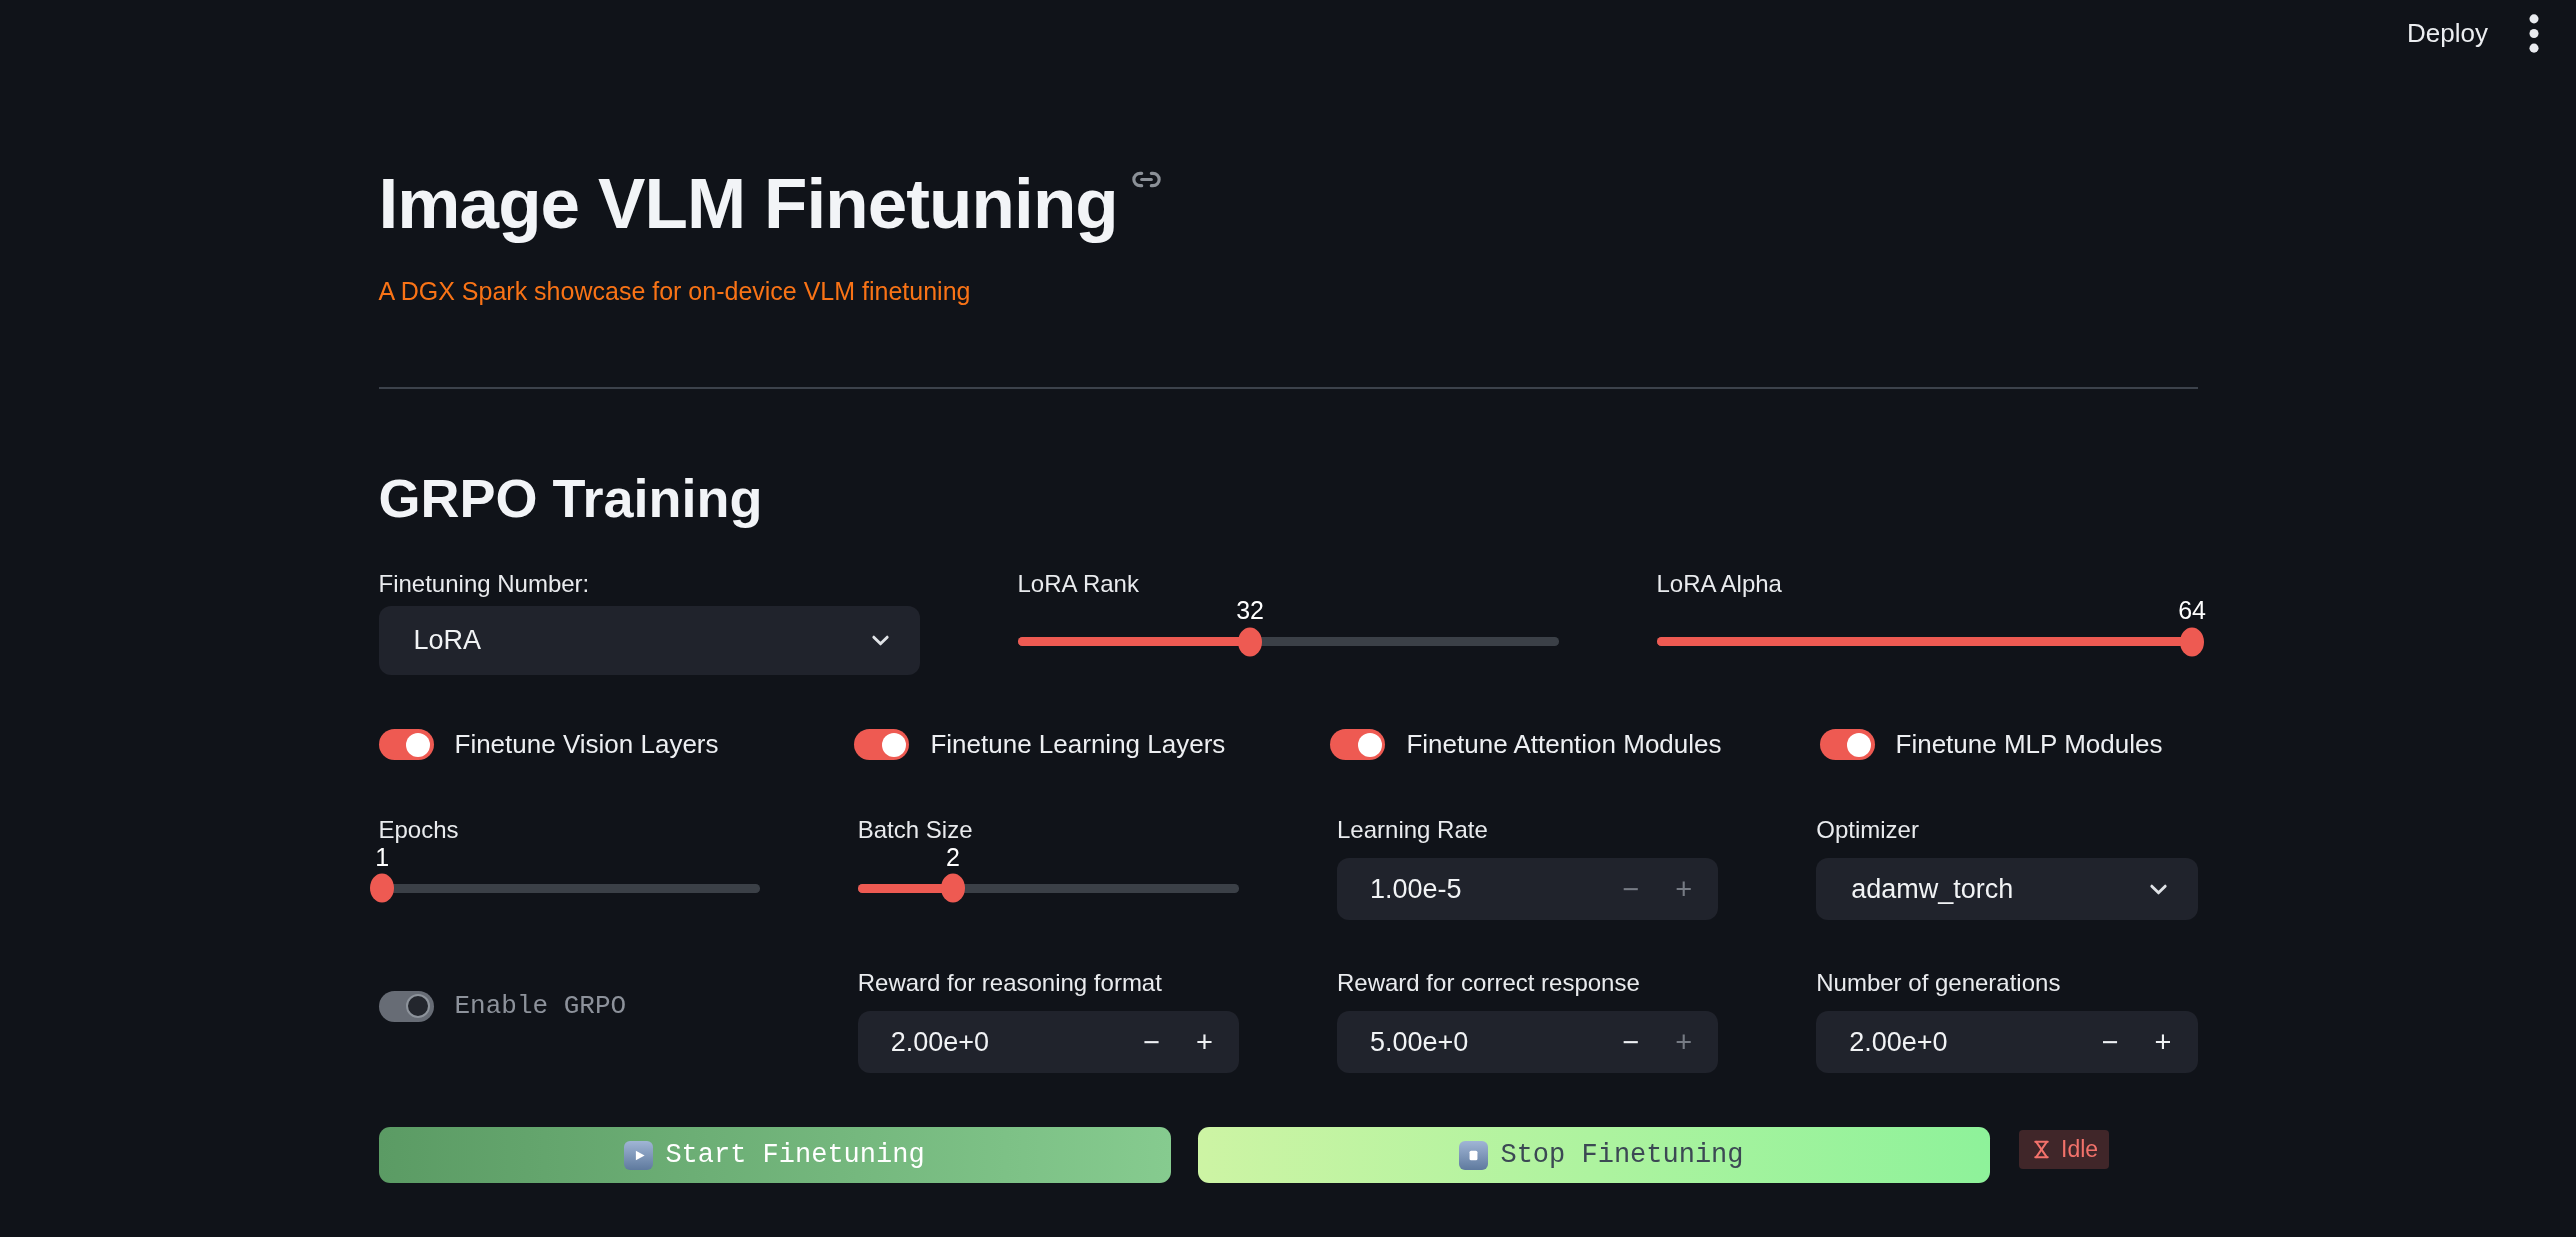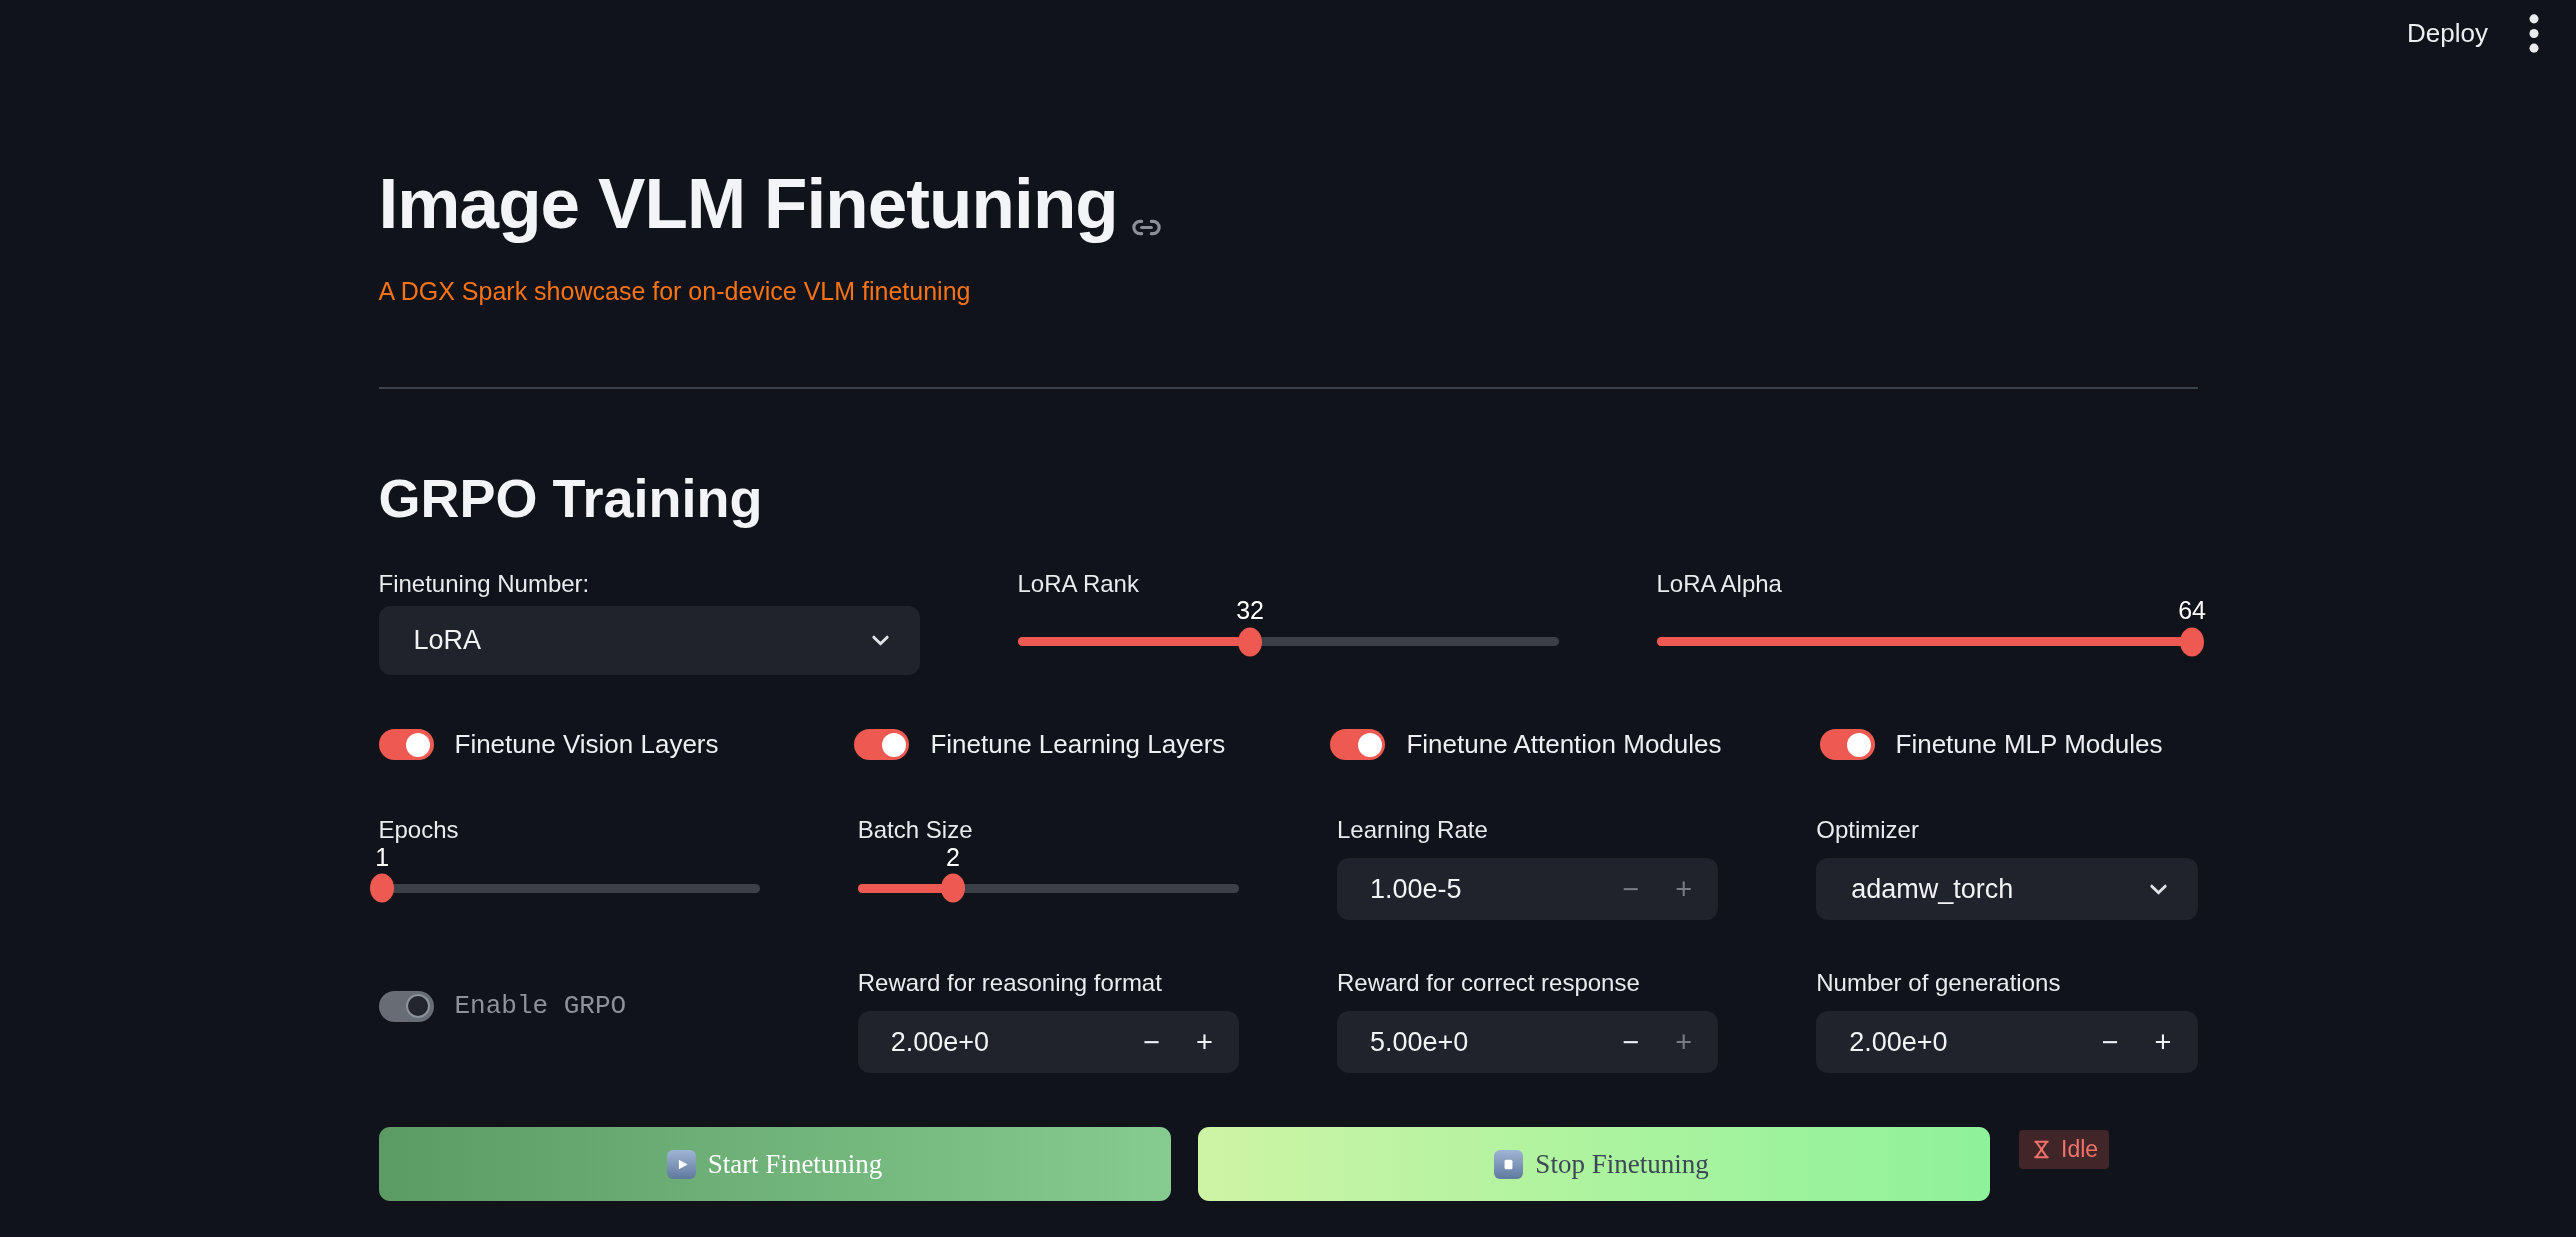--- a/index.html
+++ b/index.html
@@ -22,21 +22,21 @@
     justify-content: flex-end;
     gap: 40px;
     padding: 0 36px;
   }
   .deploy { font-size: 26px; color: #eceef1; cursor: pointer; }
   .kebab { display: flex; align-items: center; cursor: pointer; }
 
   
   .content { width: 1819px; margin: 0 auto; }
 
-  .title-row { display: flex; align-items: flex-end; gap: 12px; margin-top: 97px; }
+  .title-row { display: flex; align-items: flex-start; gap: 12px; margin-top: 97px; }
   h1 { margin: 0; font-size: 71px; font-weight: bold; letter-spacing: -0.9px; color: #f2f4f7; }
   .subtitle { margin-top: 33px; font-size: 25px; color: #f97316; }
   .divider { margin-top: 81px; height: 1.7px; background: #3c424b; }
   h2 { margin: 78px 0 0 0; font-size: 54px; font-weight: bold; color: #f2f4f7; }
 
   .grid3 { display: grid; grid-template-columns: repeat(3, 1fr); column-gap: 98px; margin-top: 40px; align-items: start; }
   .grid4 { display: grid; grid-template-columns: repeat(4, 1fr); column-gap: 98px; align-items: start; }
 
   .row-toggles { margin-top: 54px; }
   .row-params  { margin-top: 55px; }
@@ -97,23 +97,23 @@
     display: flex; align-items: center; padding: 0 26px 0 33px;
   }
   .number-input .val { font-size: 27px; color: #f1f3f5; flex: 1; }
   .steppers { display: flex; align-items: center; gap: 36px; }
   .stepper { font-size: 29px; color: #eef0f3; cursor: pointer; line-height: 1; }
   .stepper.dim { color: #767b84; }
 
   
   .actions { display: flex; align-items: flex-start; gap: 27px; margin-top: 54px; }
   .btn {
-    width: 792px; height: 74px; border-radius: 11.2px; border: none;
+    width: 792px; height: 56px; border-radius: 11.2px; border: none;
     display: flex; align-items: center; justify-content: center; gap: 12px;
-    font-size: 27px; font-family: Liberation Serif, serif; cursor: pointer;
+    font-size: 27px; font-family: Liberation Mono, monospace; cursor: pointer;
   }
   .btn-start { background: linear-gradient(90deg, #5b9b64, #86cb8f); color: #ffffff; }
   .btn-stop  { background: linear-gradient(90deg, #cdf4a4, #8ef29a); color: #3c4854; padding-left: 22px; }
   .emoji-box {
     width: 29px; height: 29px; border-radius: 6px;
     background: linear-gradient(180deg, #a0b5d5 0%, #5f7a9e 100%);
     display: inline-flex; align-items: center; justify-content: center; flex: 0 0 auto;
   }
   .emoji-box svg { width: 21px; height: 21px; }
 

